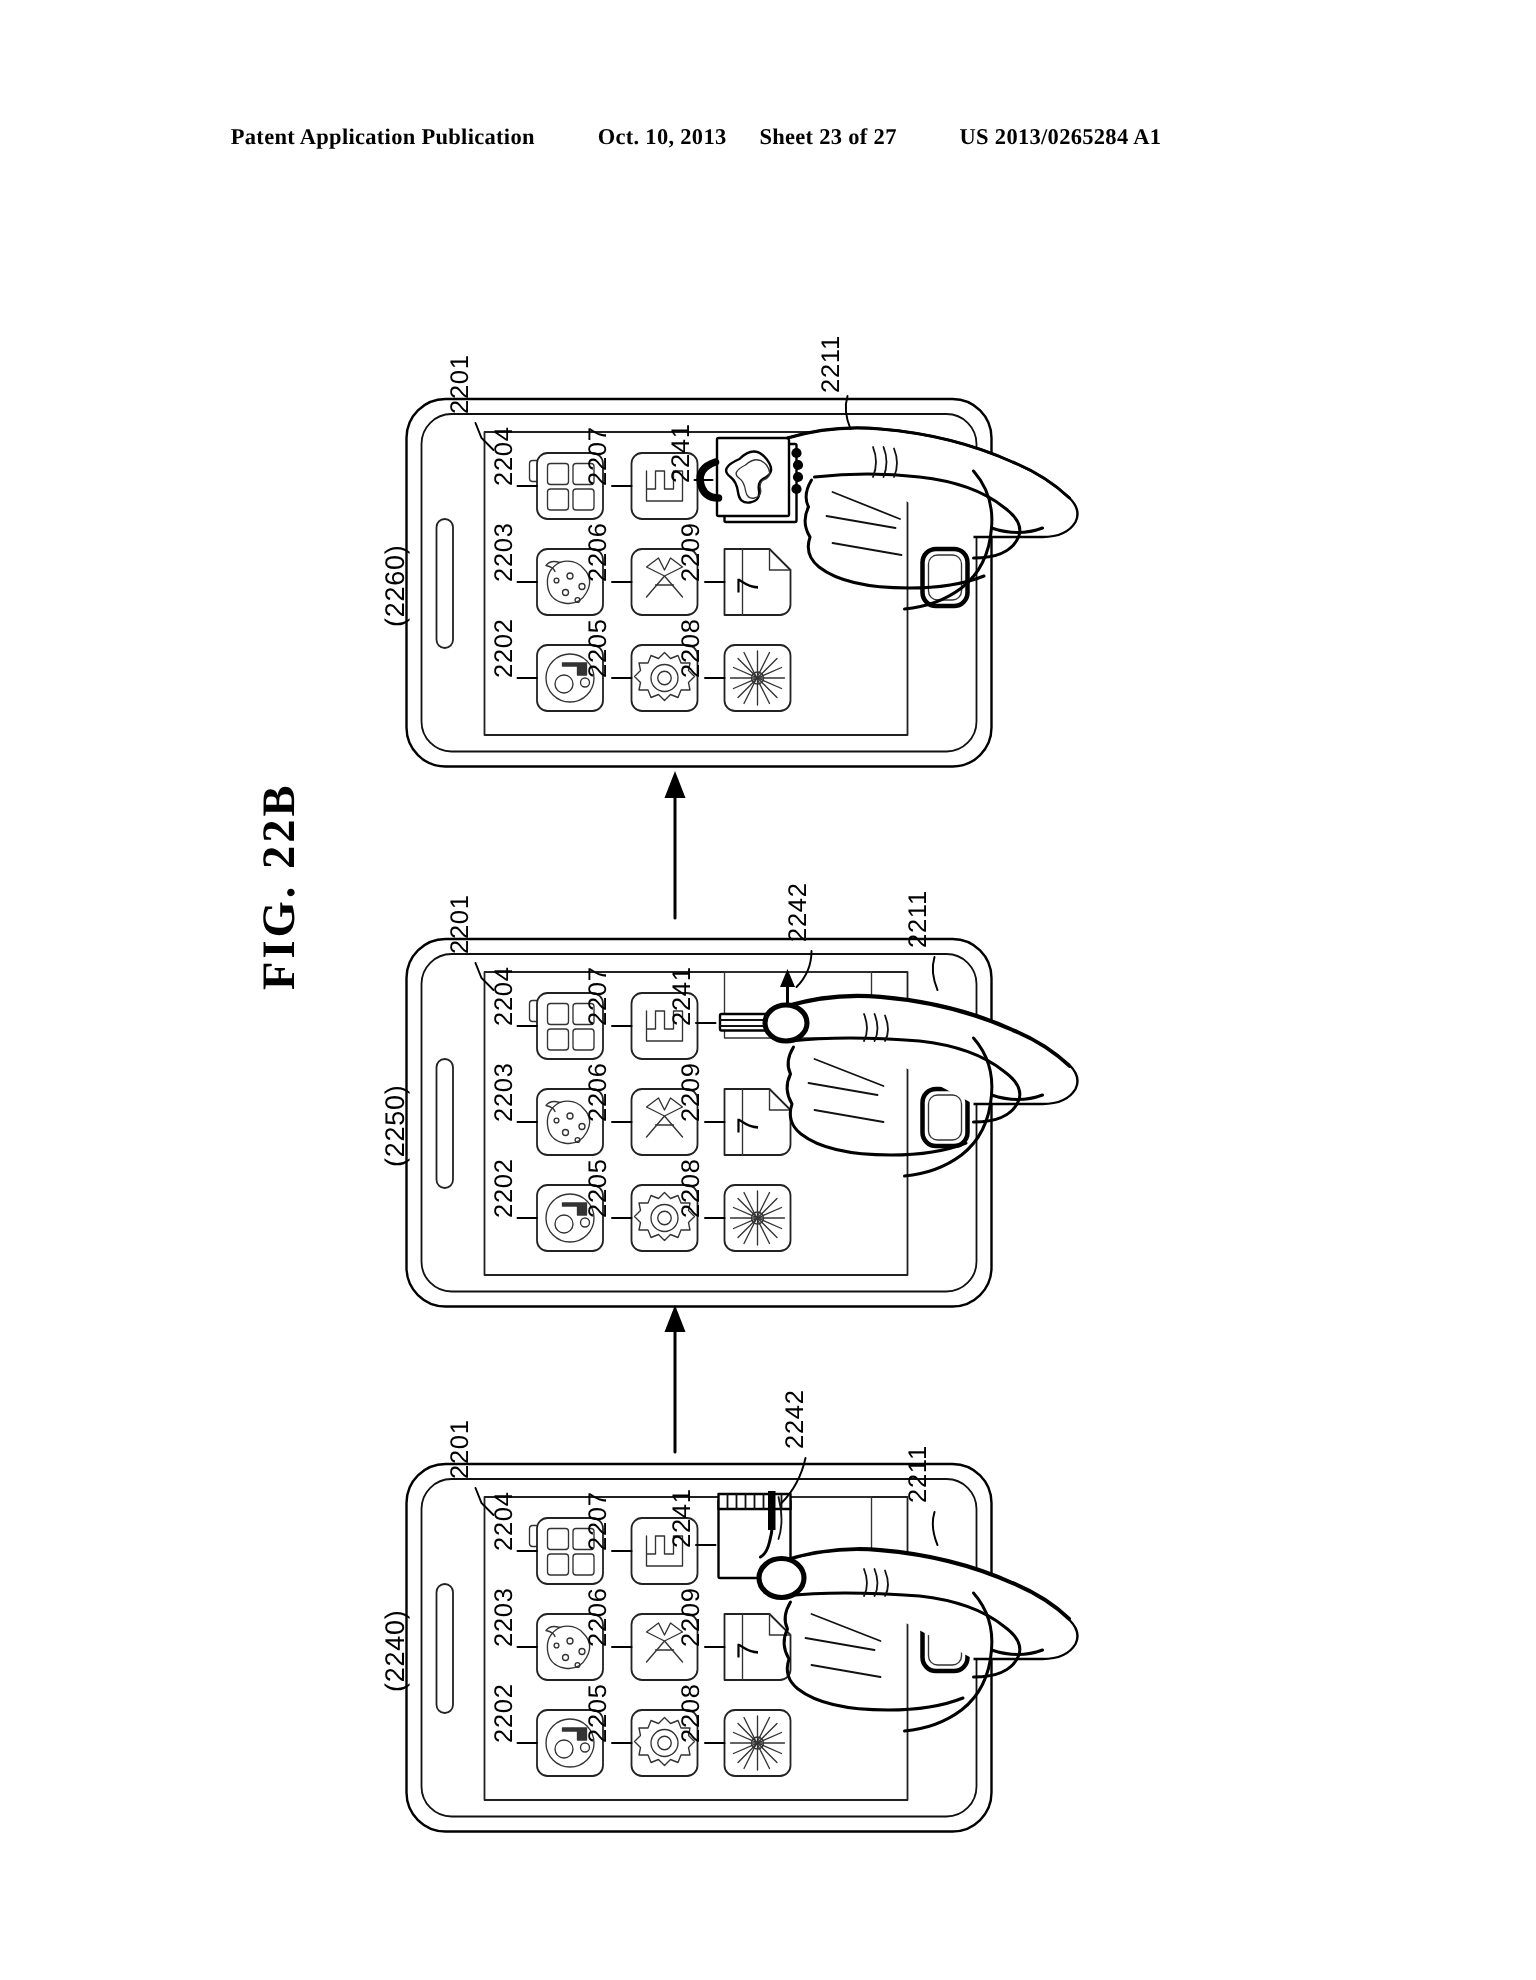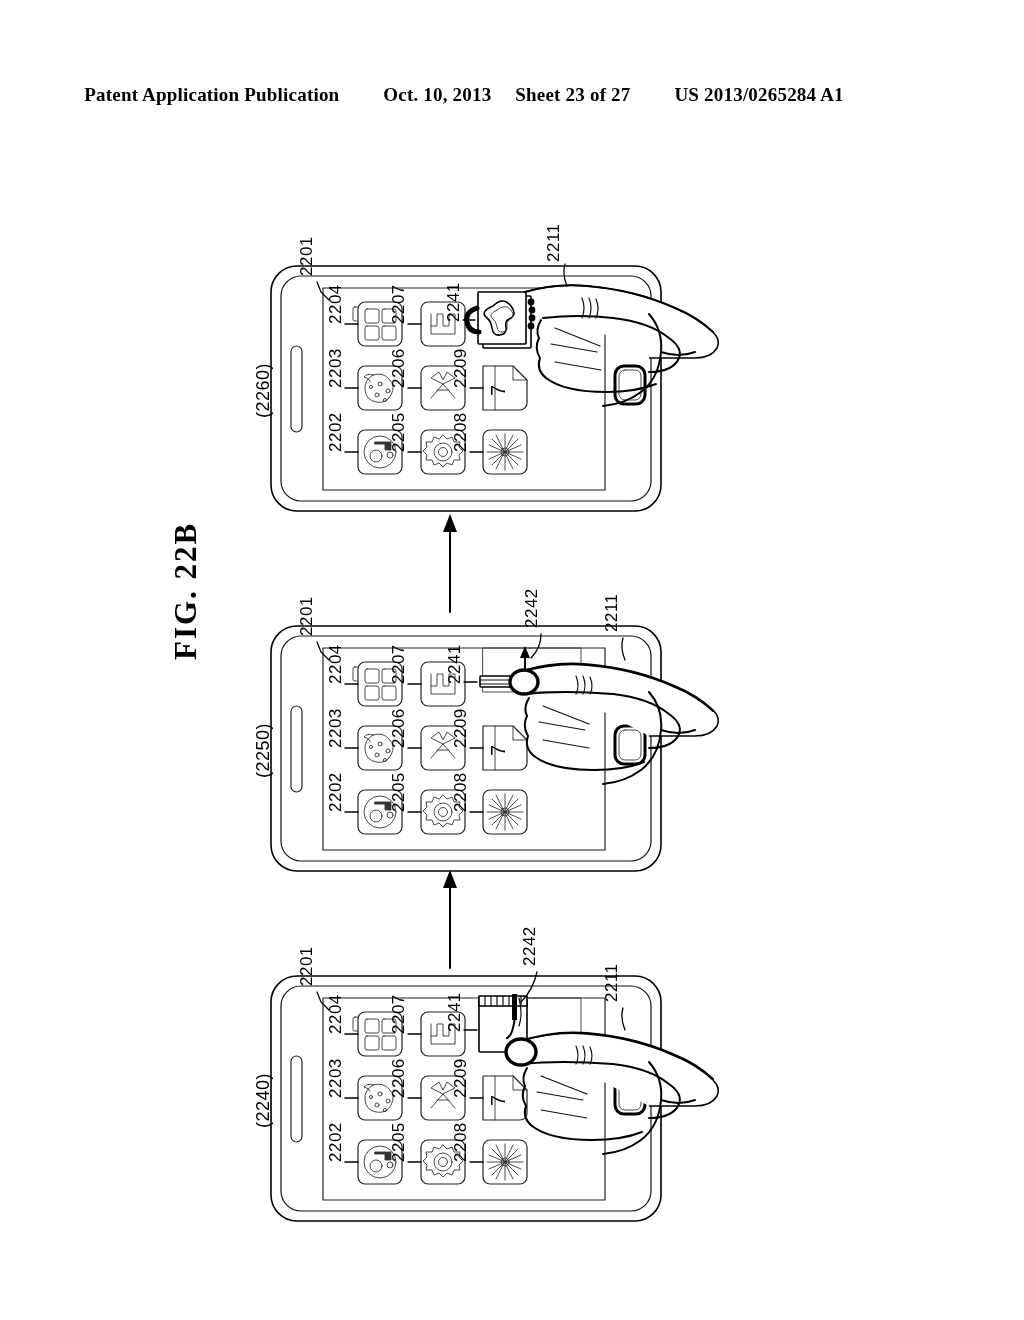--- a/index.html
+++ b/index.html
@@ -19,21 +19,21 @@
 
   
   #pub-header {
     position: absolute;
     top: 84px;
     left: 0;
     width: 928px;
     text-align: center;
     font-family: "Liberation Serif", serif;
     font-weight: bold;
-    font-size: 19px;
+    font-size: 15px;
     letter-spacing: .2px;
     white-space: nowrap;
   }
   #pub-header span { display: inline-block; vertical-align: baseline; }
   .hdr-gap-lg { width: 34px; display:inline-block; }
   .hdr-gap-sm { width: 14px; display:inline-block; }
 
   
   #fig-title {
     position: absolute;

